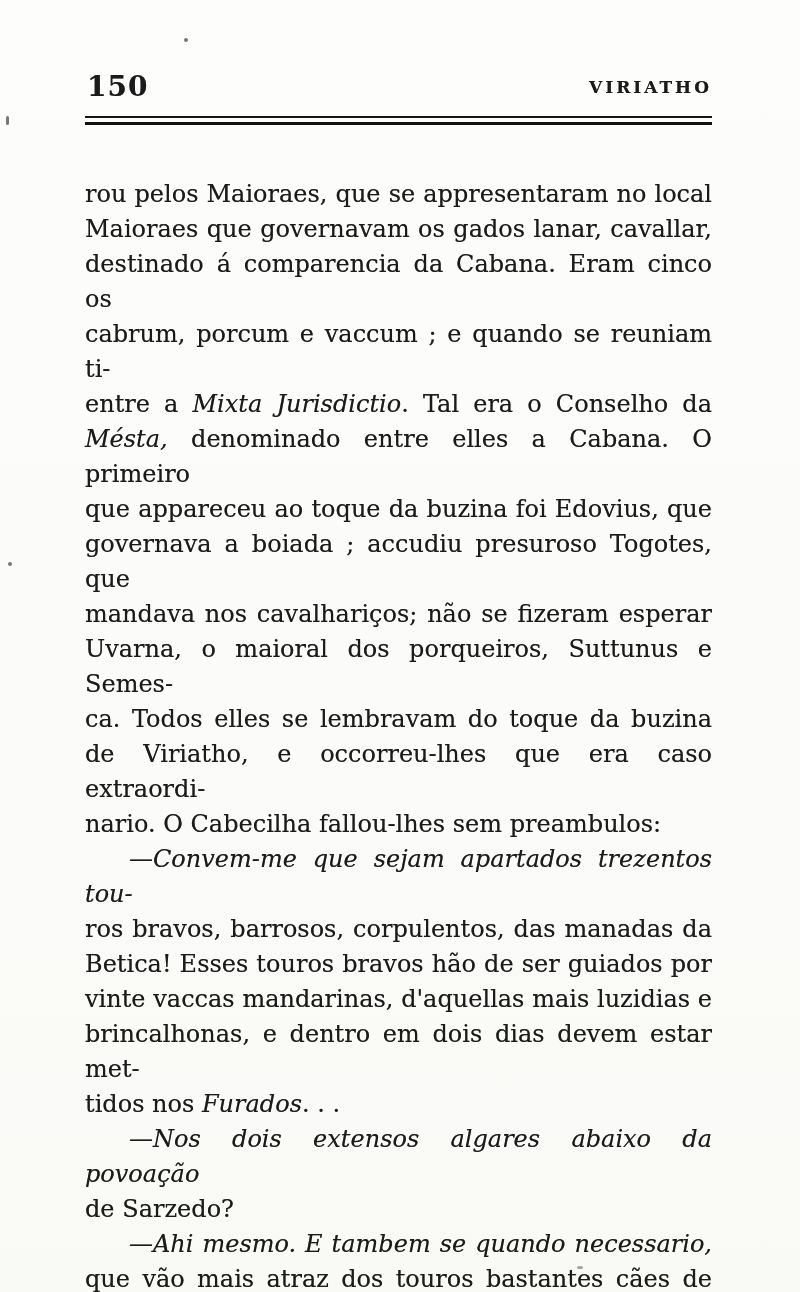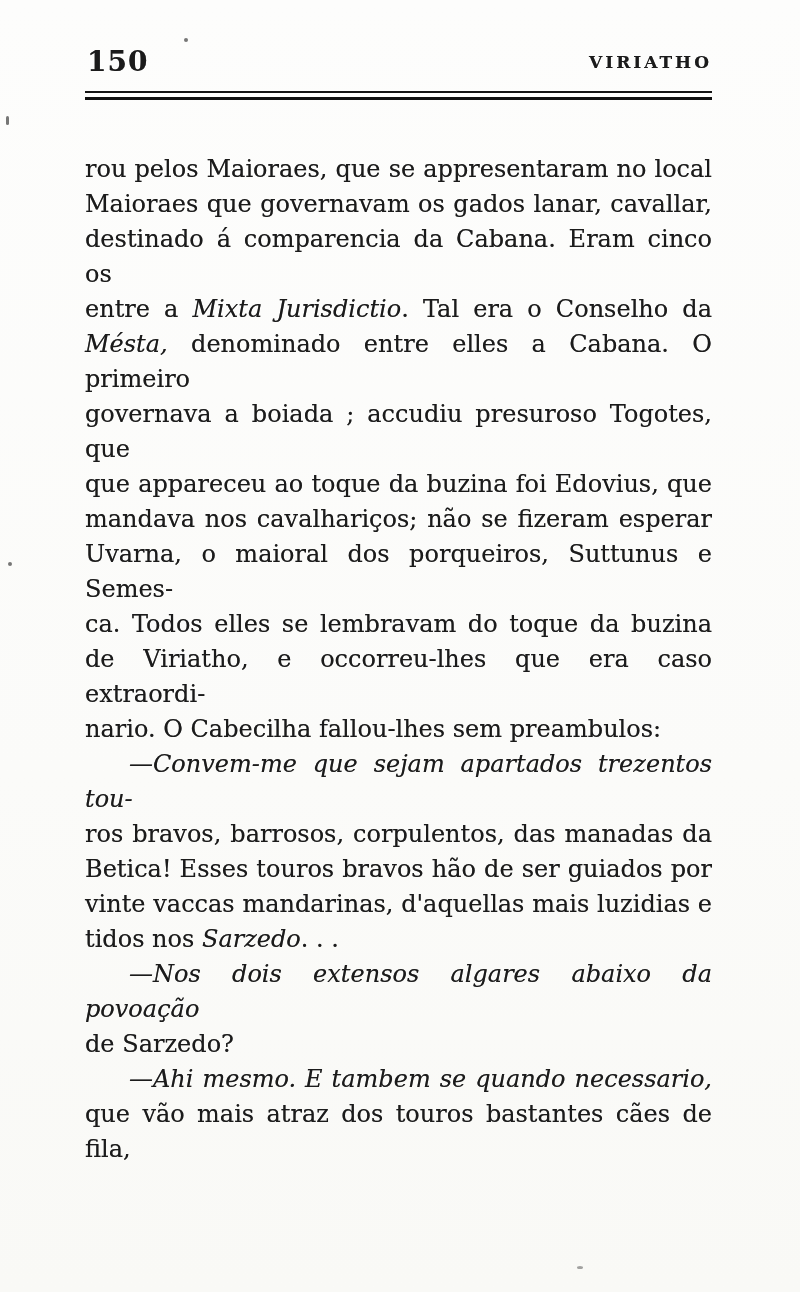--- a/index.html
+++ b/index.html
@@ -18,21 +18,21 @@
   }
   .content {
     position: absolute;
     left: 85px;
     top: 0;
     width: 627px;
   }
   .header {
     position: relative;
     height: 28px;
-    margin-top: 45px;
+    margin-top: 70px;
   }
   .page-num {
     position: absolute;
     left: 2px;
     top: 0;
     font-size: 28px;
     font-weight: 600;
     letter-spacing: 1px;
     text-shadow: 0 0 0.6px rgba(10,10,10,0.55);
   }
@@ -85,34 +85,36 @@
 
     <div class="rules">
       <div class="rule-top"></div>
       <div class="rule-bottom"></div>
     </div>
 
     <div class="text-block">
         <div class="line"><span>rou pelos Maioraes, que se appresentaram no local</span></div>
         <div class="line"><span>Maioraes que governavam os gados lanar, cavallar,</span></div>
         <div class="line"><span>destinado á comparencia da Cabana. Eram cinco os</span></div>
+        <div class="line"><span>cabrum, porcum e vaccum ; e quando se reuniam ti-</span></div>
         <div class="line"><span>entre a </span><i>Mixta Jurisdictio</i><span>. Tal era o Conselho da</span></div>
         <div class="line"><i>Mésta,</i><span> denominado entre elles a Cabana. O primeiro</span></div>
+        <div class="line"><span>que appareceu ao toque da buzina foi Edovius, que</span></div>
         <div class="line"><span>governava a boiada ; accudiu presuroso Togotes, que</span></div>
-        <div class="line"><span>que appareceu ao toque da buzina foi Edovius, que</span></div>
         <div class="line"><span>mandava nos cavalhariços; não se fizeram esperar</span></div>
         <div class="line"><span>Uvarna, o maioral dos porqueiros, Suttunus e Semes-</span></div>
         <div class="line"><span>ca.  Todos elles se lembravam do toque da buzina</span></div>
         <div class="line"><span>de Viriatho, e occorreu-lhes que era caso extraordi-</span></div>
         <div class="line last"><span>nario.  O Cabecilha fallou-lhes sem preambulos:</span></div>
         <div class="line indent"><span>—Convem-me que sejam apartados trezentos tou-</span></div>
         <div class="line"><span>ros bravos, barrosos, corpulentos, das manadas da</span></div>
         <div class="line"><span>Betica!  Esses touros bravos hão de ser guiados por</span></div>
         <div class="line"><span>vinte vaccas mandarinas, d'aquellas mais luzidias e</span></div>
-        <div class="line last"><span>tidos nos </span><i>Sarzedo</i><span>. . .</span></div>
+        <div class="line"><span>brincalhonas, e dentro em dois dias devem estar met-</span></div>
+        <div class="line last"><span>tidos nos </span><i>Furados</i><span>. . .</span></div>
         <div class="line indent"><span>—Nos dois extensos algares abaixo da povoação</span></div>
         <div class="line last"><span>de Sarzedo?</span></div>
         <div class="line indent"><span>—Ahi mesmo.  E tambem se quando necessario,</span></div>
         <div class="line"><span>que vão mais atraz dos touros bastantes cães de fila,</span></div>
       </div>
 
   </div>
 
   <div class="speck" style="left:184px; top:38px; width:4px; height:4px;"></div>
   <div class="speck" style="left:6px; top:116px; width:3px; height:9px; border-radius:2px;"></div>

